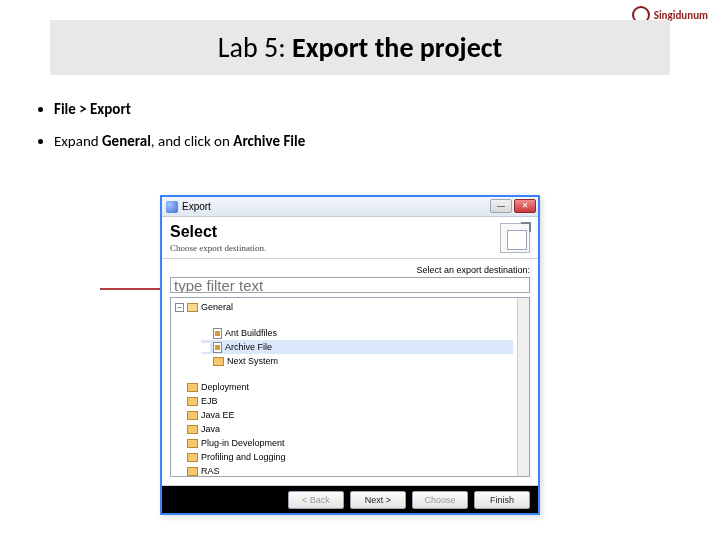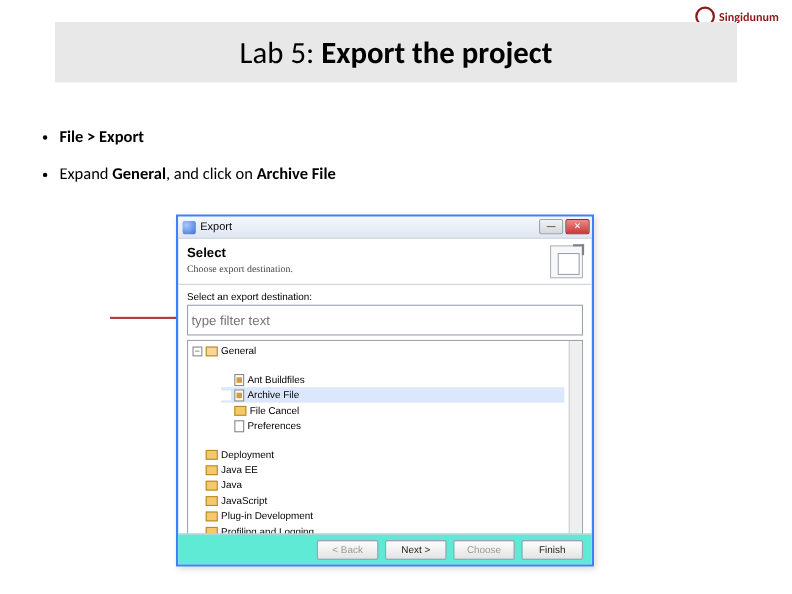--- a/index.html
+++ b/index.html
@@ -47,21 +47,21 @@
   ul.bullets {
     position: absolute;
     top: 100px;
     left: 34px;
     list-style: disc;
     padding-left: 20px;
     margin: 0;
     font-size: 15px;
     color: #000;
   }
-  ul.bullets li { margin-bottom: 14px; margin-top: 16px; }
+  ul.bullets li { margin-bottom: 14px; }
 
   
   .dialog {
     position: absolute;
     top: 195px;
     left: 160px;
     width: 380px;
     height: 320px;
     border: 2px solid #3b82f6;
     background: #fff;
@@ -94,21 +94,21 @@
     text-align: center;
   }
   .winbtn.close { background: linear-gradient(#f08b8b,#c93a3a); color: #fff; border-color: #912828; }
 
   .dlg-head {
     padding: 6px 8px;
     border-bottom: 1px solid #cfd3d8;
     position: relative;
     height: 42px;
   }
-  .dlg-head h3 { margin: 0 0 2px 0; font-size: 12px; font-weight: bold; }
+  .dlg-head h3 { margin: 0 0 2px 0; font-size: 16px; font-weight: bold; }
   .dlg-head .sub { font-size: 9px; color: #444; font-family: Liberation Serif, serif; }
   .dlg-head .exp-icon {
     position: absolute; right: 8px; top: 6px;
     width: 30px; height: 30px;
     border: 1px solid #b0b6bf;
     background: #f8f8f8;
   }
   .dlg-head .exp-icon::after {
     content: ""; position: absolute; left: 6px; top: 6px;
     width: 18px; height: 18px;
@@ -116,25 +116,25 @@
     background: #fff;
   }
   .dlg-head .exp-icon::before {
     content: ""; position: absolute; right: -2px; top: -2px;
     width: 8px; height: 8px;
     border-top: 2px solid #7a8290;
     border-right: 2px solid #7a8290;
   }
 
   .dlg-body { padding: 6px 8px; }
-  .filter-lbl { font-size: 9px; margin-bottom: 2px; }
+  .filter-lbl { font-size: 9px; margin-bottom: 2px; text-align: right; }
   .filter-input {
-    width: 100%; height: 28px;
-    border: 1px solid #9aa4b2;
-    font-size: 12px;
+    width: 100%; height: 16px;
+    border: 1px solid #9aa4b2;
+    font-size: 15px;
     padding: 1px 3px;
     color: #888;
   }
   .treebox {
     margin-top: 4px;
     width: 100%;
     height: 180px;
     border: 1px solid #9aa4b2;
     overflow: hidden;
     padding: 2px 4px;
@@ -163,21 +163,21 @@
   .sel { background: #dbe7fb; }
   .treebox .scrollbar {
     position: absolute; right: 0; top: 0; bottom: 0; width: 12px;
     background: #efefef; border-left: 1px solid #cfcfcf;
   }
 
   .dlg-foot {
     position: absolute; bottom: 0; left: 0; right: 0;
     height: 28px;
     border-top: 1px solid #cfd3d8;
-    background: #5eead4;
+    background: #000000;
     display: flex;
     justify-content: flex-end;
     align-items: center;
     gap: 6px;
     padding: 0 8px;
   }
   .dlg-btn {
     min-width: 56px; height: 18px;
     font-size: 9px; line-height: 16px;
     text-align: center;
@@ -259,58 +259,51 @@
                 <div class="node sel">
                   <span class="tw empty"></span>
                   <span class="doc jar"></span>
                   <span>Archive File</span>
                 </div>
               </li>
               <li>
                 <div class="node">
                   <span class="tw empty"></span>
                   <span class="folder"></span>
-                  <span>File Cancel</span>
-                </div>
-              </li>
-              <li>
-                <div class="node">
-                  <span class="tw empty"></span>
-                  <span class="doc"></span>
-                  <span>Preferences</span>
+                  <span>Next System</span>
                 </div>
               </li>
             </ul>
           </li>
           <li>
             <div class="node">
               <span class="tw empty"></span>
               <span class="folder"></span>
               <span>Deployment</span>
             </div>
           </li>
           <li>
             <div class="node">
               <span class="tw empty"></span>
               <span class="folder"></span>
+              <span>EJB</span>
+            </div>
+          </li>
+          <li>
+            <div class="node">
+              <span class="tw empty"></span>
+              <span class="folder"></span>
               <span>Java EE</span>
             </div>
           </li>
           <li>
             <div class="node">
               <span class="tw empty"></span>
               <span class="folder"></span>
               <span>Java</span>
-            </div>
-          </li>
-          <li>
-            <div class="node">
-              <span class="tw empty"></span>
-              <span class="folder"></span>
-              <span>JavaScript</span>
             </div>
           </li>
           <li>
             <div class="node">
               <span class="tw empty"></span>
               <span class="folder"></span>
               <span>Plug-in Development</span>
             </div>
           </li>
           <li>

